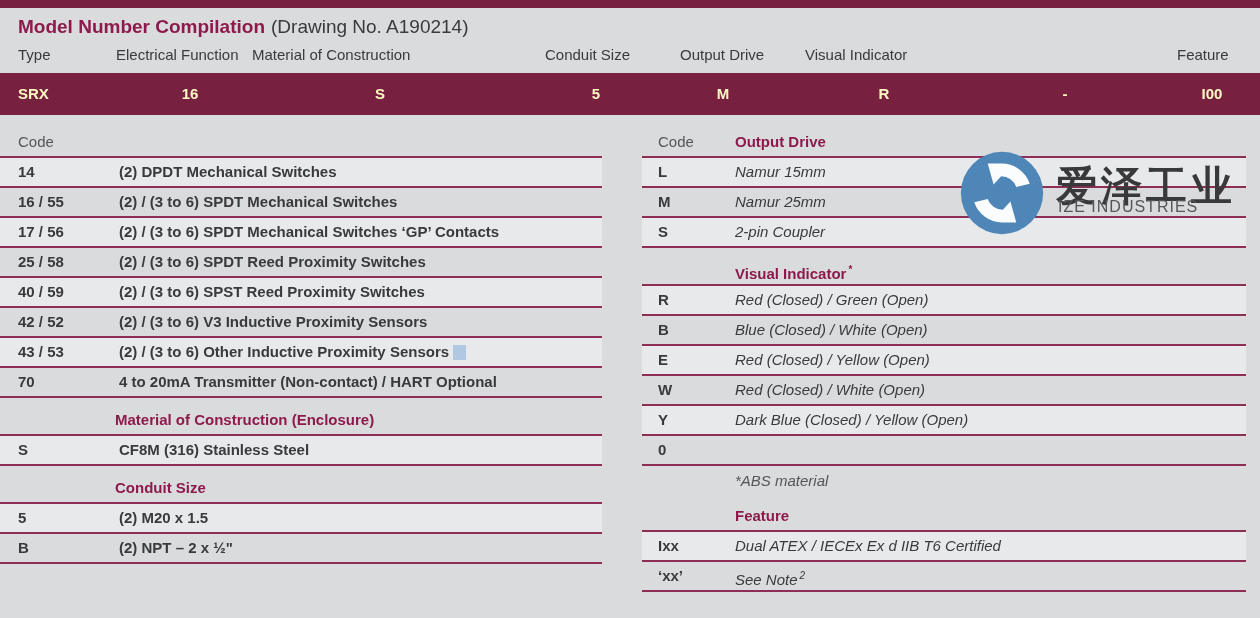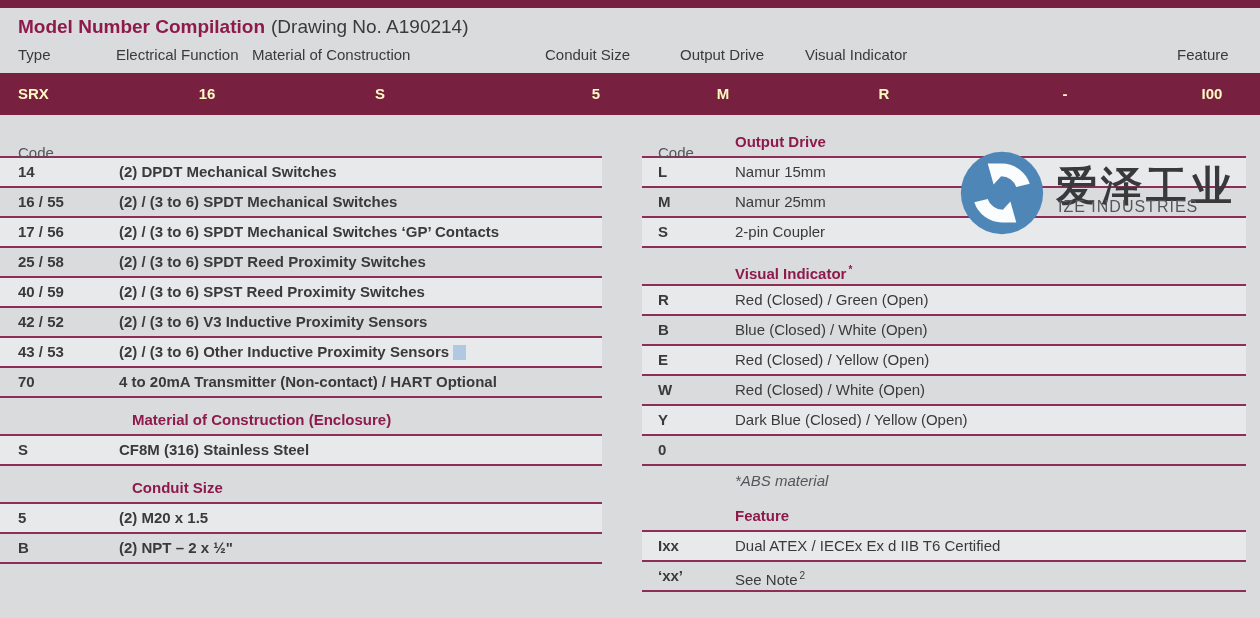--- a/index.html
+++ b/index.html
@@ -14,45 +14,45 @@
   .title .main{font-weight:bold;color:#8e1a4d;}
   .title .suffix{color:#3a3a3c;margin-left:6px;}
   .colheaders{position:absolute;top:46px;left:0;width:1260px;height:20px;font-size:15px;color:#3a3a3c;}
   .colheaders span{position:absolute;top:0;white-space:nowrap;}
   .ch-type{left:18px;} .ch-ef{left:116px;} .ch-moc{left:252px;} .ch-cs{left:545px;}
   .ch-od{left:680px;} .ch-vi{left:805px;} .ch-feature{left:1177px;}
   .modelbar{position:absolute;left:0;top:73px;width:1260px;height:42px;background:#77203f;}
   .modelbar span{position:absolute;top:0;line-height:42px;color:#fef9c3;font-weight:bold;font-size:15px;white-space:nowrap;}
   .mv-type{left:18px;}
   .mv-c{transform:translateX(-50%);}
-  .mv-ef{left:207px;} .mv-moc{left:380px;} .mv-cs{left:596px;} .mv-od{left:723px;}
+  .mv-ef{left:190px;} .mv-moc{left:380px;} .mv-cs{left:596px;} .mv-od{left:723px;}
   .mv-vi{left:884px;} .mv-dash{left:1065px;} .mv-feature{left:1212px;}
 
   .table{position:absolute;top:128px;font-size:15px;}
   .table-left{left:0;width:602px;}
   .table-right{left:642px;width:604px;}
   .thead{position:relative;height:28px;line-height:28px;}
-  .thead .codehdr{position:absolute;color:#55565a;margin-top:11px;}
+  .thead .codehdr{position:absolute;color:#55565a;}
   .table-left .codehdr{left:18px;} .table-right .codehdr{left:16px;}
   .thead .secttl, .heading{position:absolute;color:#8e1a4d;font-weight:bold;white-space:nowrap;}
   .table-left .secttl, .table-left .heading{left:115px;}
   .table-right .secttl, .table-right .heading{left:93px;}
   .heading{position:relative;display:block;height:28px;line-height:28px;margin-top:8px;}
-  .table-left .heading{padding-left:115px;left:17px;}
+  .table-left .heading{padding-left:115px;left:0;}
   .table-right .heading{padding-left:93px;left:0;}
   .secttl .ital{font-style:italic;font-weight:bold;}
   .secttl .sep{font-weight:bold;}
   sup{font-size:10px;margin-left:2px;}
   .rowgroup{border-top:2px solid #8e2d56;}
   .row{position:relative;height:28px;line-height:28px;border-bottom:2px solid #8e2d56;}
   .row.light{background:#e7e9ea;}
   .row .code{position:absolute;font-weight:bold;color:#3a3a3c;}
   .table-left .code{left:18px;} .table-right .code{left:16px;}
   .row .desc{position:absolute;white-space:nowrap;}
-  .table-left .desc{left:119px;font-weight:bold;} .table-right .desc{left:93px;}
+  .table-left .desc{left:119px;font-weight:bold;} .table-right .desc{left:93px;font-style:italic;}
   .note{position:relative;height:26px;line-height:26px;margin-top:2px;font-style:italic;color:#55565a;}
   .table-right .note{padding-left:93px;}
 
   .watermark{position:absolute;left:960px;top:151px;width:290px;height:90px;}
   .wm-circle{position:absolute;left:0;top:0;width:84px;height:84px;}
   .wm-cn{position:absolute;left:96px;top:8px;font-size:41px;font-weight:bold;color:#39393b;letter-spacing:4px;white-space:nowrap;}
   .wm-en{position:absolute;left:98px;top:47px;font-size:16px;color:#55565a;letter-spacing:1px;white-space:nowrap;}
   .sel-artifact{position:absolute;left:453px;top:345px;width:13px;height:15px;background:rgba(110,160,220,0.45);}
 </style>
 </head>

